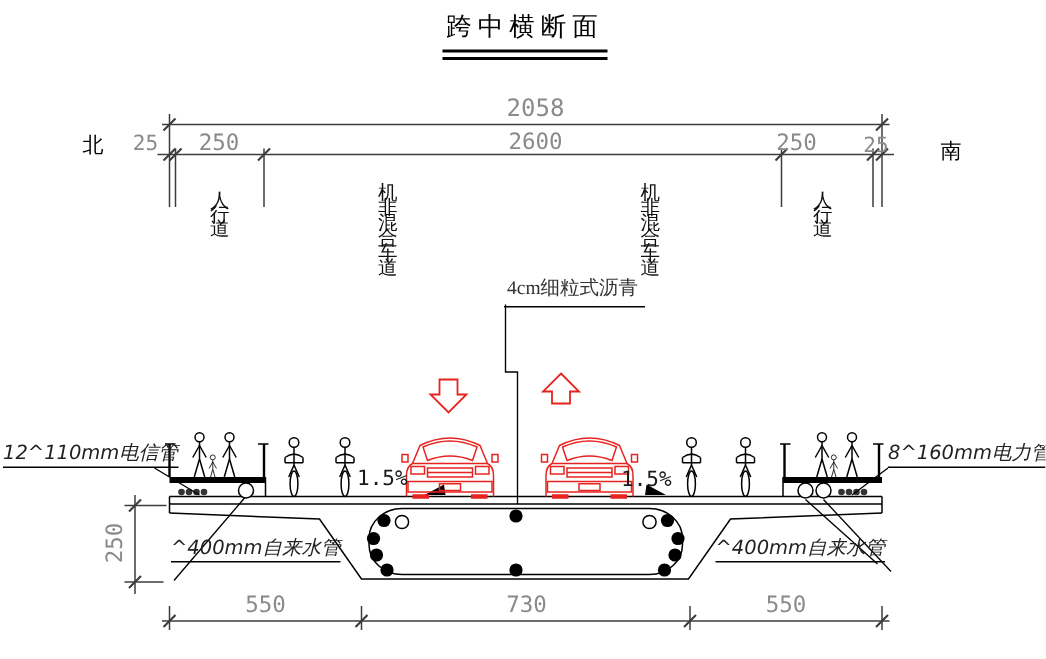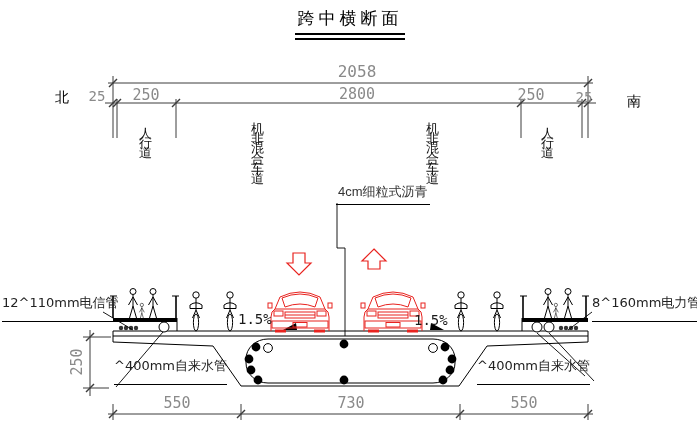--- a/index.html
+++ b/index.html
@@ -7,22 +7,22 @@
           font-family:"DejaVu Sans",sans-serif;color:#000;}
   .abs{position:absolute;white-space:nowrap;}
   .ctr{transform:translateX(-50%);}
   .dim{font-family:"DejaVu Sans Mono",monospace;color:#8a8a8a;font-size:15px;line-height:1;}
   .dim.big{font-size:16px;}
   .dim.sm{font-size:14px;text-align:center;}
   .cjk{font-size:14px;color:#000;line-height:1;}
   .vtext{writing-mode:vertical-lr;text-orientation:upright;font-size:13px;color:#111;
          letter-spacing:10px;line-height:1;}
   .note-row{font-size:13px;color:#333;border-bottom:1px solid #000;padding:0 2px 2px 2px;
-            height:19px;line-height:17px;font-family:Liberation Sans, sans-serif;}
-  .ulabel{font-size:13px;color:#222;border-bottom:1px solid #000;padding-bottom:11px;line-height:15px;}
+            height:19px;line-height:17px;font-family:Liberation Serif, serif;}
+  .ulabel{font-size:13px;color:#222;border-bottom:1px solid #000;padding-bottom:1px;line-height:15px;font-style:italic;}
   .slope{font-family:"DejaVu Sans Mono",monospace;font-size:14px;color:#1a1a1a;line-height:1;}
   .title{font-size:17px;letter-spacing:4px;color:#000;line-height:1;}
   .title-bar{height:3px;border-top:2px solid #000;border-bottom:2px solid #000;}
   svg{position:absolute;left:0;top:0;}
 </style>
 </head>
 <body>
 
 <div class="canvas">
 
@@ -211,21 +211,21 @@
         <line x1="456" y1="418" x2="464" y2="410"></line>
         <line x1="584" y1="418" x2="592" y2="410"></line>
       </g>
     </g>
   </svg>
 
   <div class="abs ctr title" style="left:350px;top:10px;">跨中横断面</div>
   <div class="abs title-bar" style="left:295px;top:33px;width:110px;"></div>
 
   <div class="abs ctr dim big" style="left:357px;top:64px;">2058</div>
-  <div class="abs ctr dim" style="left:357px;top:87px;">2800</div>
+  <div class="abs ctr dim" style="left:357px;top:87px;">2600</div>
   <div class="abs ctr dim" style="left:146px;top:88px;">250</div>
   <div class="abs ctr dim" style="left:531px;top:88px;">250</div>
   <div class="abs ctr dim sm" style="left:97px;top:89px;">25</div>
   <div class="abs ctr dim sm" style="left:584px;top:90px;">25</div>
 
   <div class="abs ctr cjk" style="left:62px;top:90px;">北</div>
   <div class="abs ctr cjk" style="left:634px;top:94px;">南</div>
 
   <div class="abs vtext" style="left:139px;top:117px;letter-spacing:9px;">人行道</div>
   <div class="abs vtext" style="left:251px;top:111px;">机非混合车道</div>

